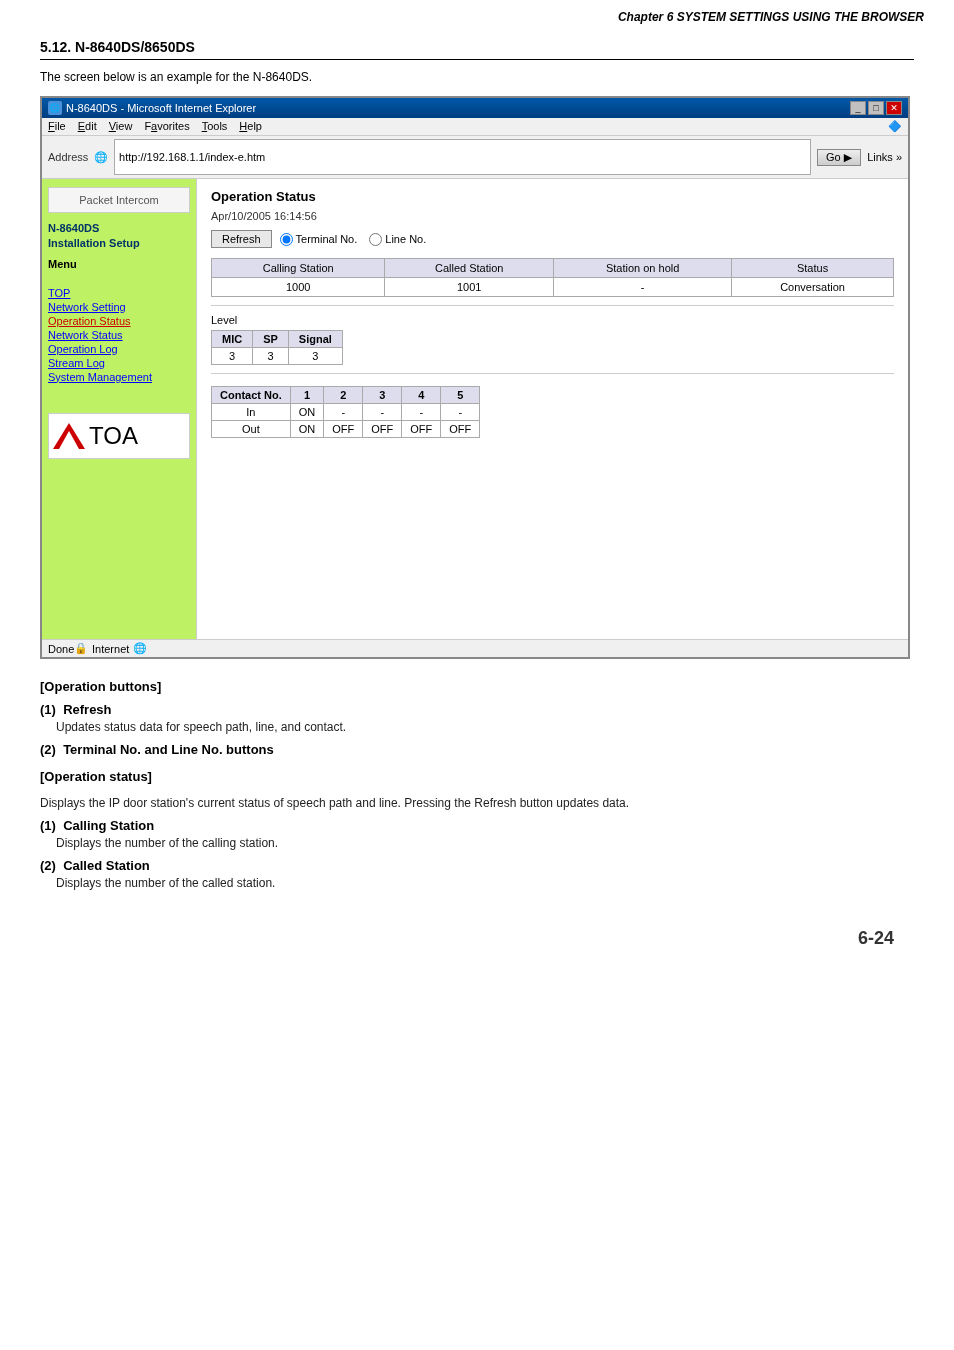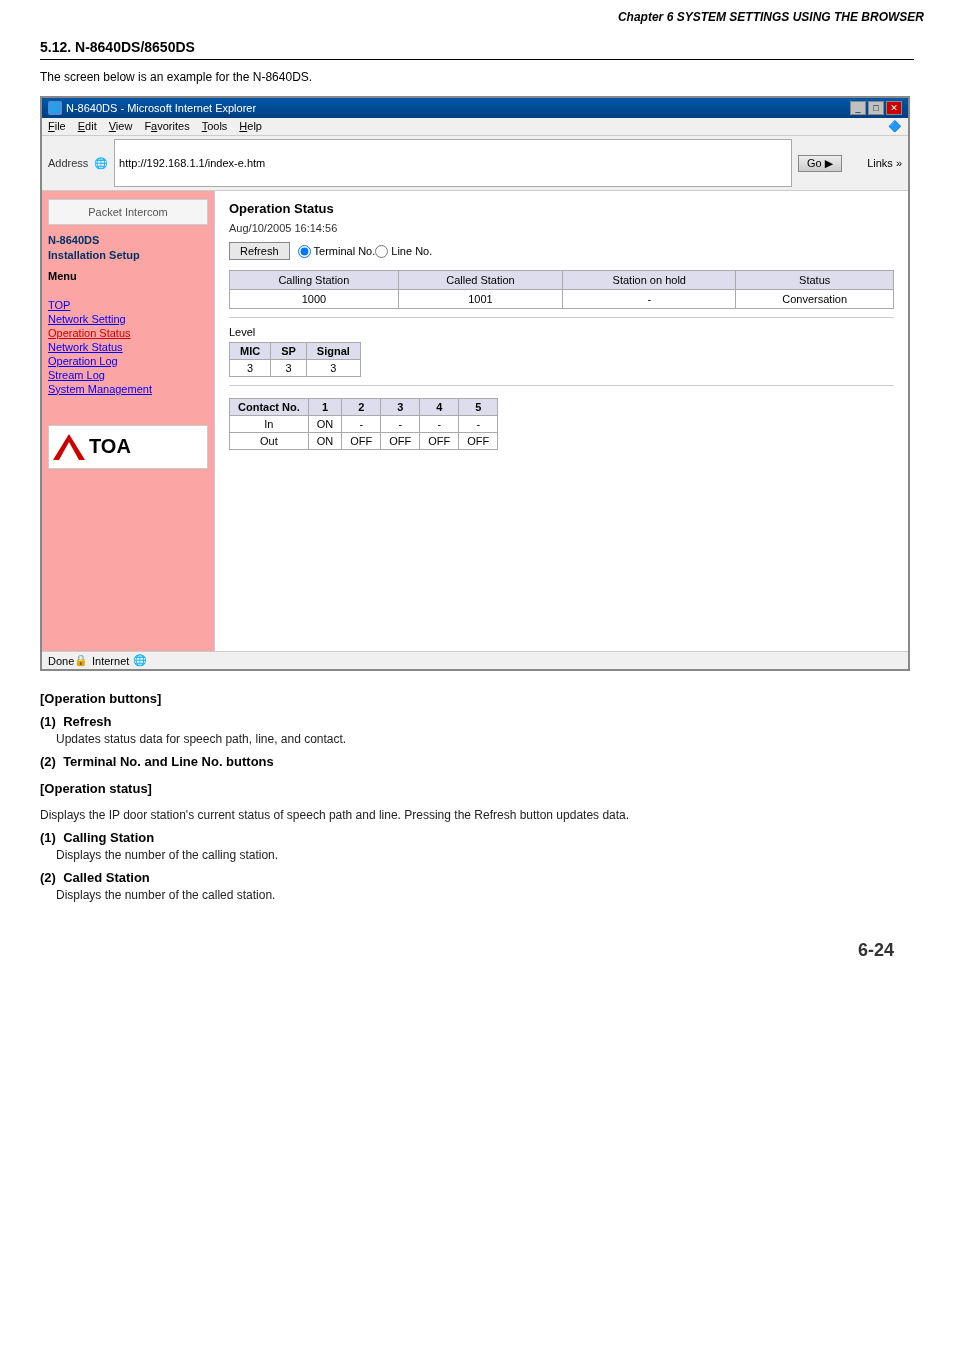--- a/index.html
+++ b/index.html
@@ -120,49 +120,48 @@
       gap: 6px;
     }
 
     .address-label {
       color: #333;
     }
 
     .address-input {
       flex: 1;
       border: 1px solid #aaa;
-      padding: 17px 4px;
+      padding: 11px 4px;
       font-size: 11px;
       background: #fff;
     }
 
     .go-btn {
       background: linear-gradient(to bottom, #eee, #ccc);
       border: 1px solid #888;
       padding: 1px 8px;
       font-size: 11px;
       cursor: pointer;
     }
 
     .links-btn {
       font-size: 11px;
       color: #000;
-      margin-left: 19px;
     }
 
     
     .browser-body {
       display: flex;
       min-height: 460px;
     }
 
     
     .browser-sidebar {
-      width: 173px;
-      background: #fca5a5;
+      width: 155px;
+      background: #bef264;
       border-right: 1px solid #ccc;
       padding: 8px 6px;
       font-size: 11px;
     }
 
     .sidebar-logo {
       background: #f5f5f5;
       border: 1px solid #ccc;
       padding: 6px 4px;
       margin-bottom: 8px;
@@ -243,20 +242,21 @@
     .refresh-btn {
       border: 1px solid #888;
       background: #e8e8e8;
       padding: 2px 10px;
       font-size: 11px;
       cursor: pointer;
     }
 
     .radio-group {
       display: flex;
+      gap: 12px;
       font-size: 11px;
     }
 
     .radio-label {
       display: flex;
       align-items: center;
       gap: 3px;
     }
 
     
@@ -472,28 +472,28 @@
           <a>Stream Log</a>
           <a>System Management</a>
         </div>
 
         <div class="sidebar-toa">
           <div class="toa-logo">
             <svg width="32" height="26" viewBox="0 0 32 26">
               <polygon points="0,26 16,0 32,26" fill="#cc0000"></polygon>
               <polygon points="6,26 16,8 26,26" fill="#fff"></polygon>
             </svg>
-            <span style="font-size:20px; color:#000; font-weight:bold;">TOA</span>
+            <span style="font-size:24px; color:#000; font-weight:normal;">TOA</span>
           </div>
         </div>
       </div>
 
       <div class="browser-main">
         <div class="op-status-title">Operation Status</div>
-        <div class="timestamp">Aug/10/2005 16:14:56</div>
+        <div class="timestamp">Apr/10/2005 16:14:56</div>
 
         <div class="refresh-row">
           <button class="refresh-btn">Refresh</button>
           <div class="radio-group">
             <label class="radio-label">
               <input type="radio" name="display_mode" checked="" style="">
               <span>Terminal No.</span>
             </label>
             <label class="radio-label">
               <input type="radio" name="display_mode" style="">

